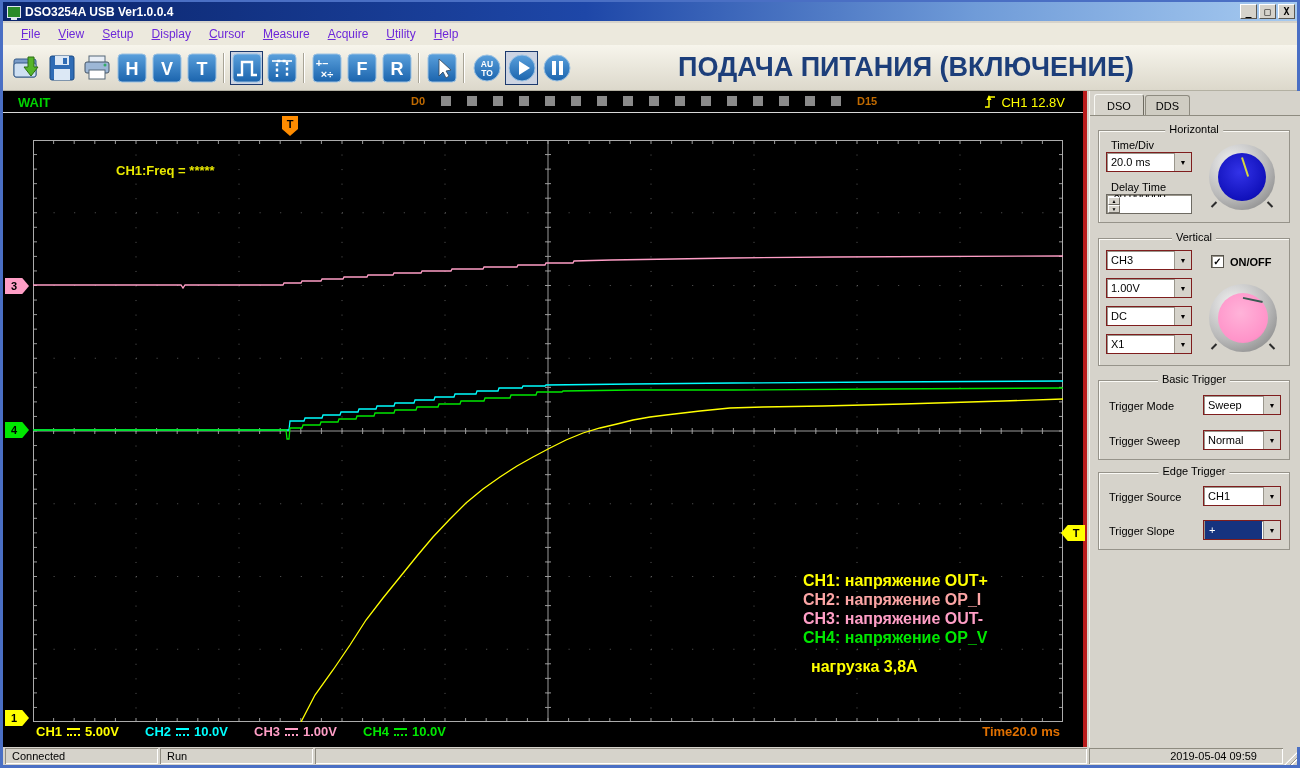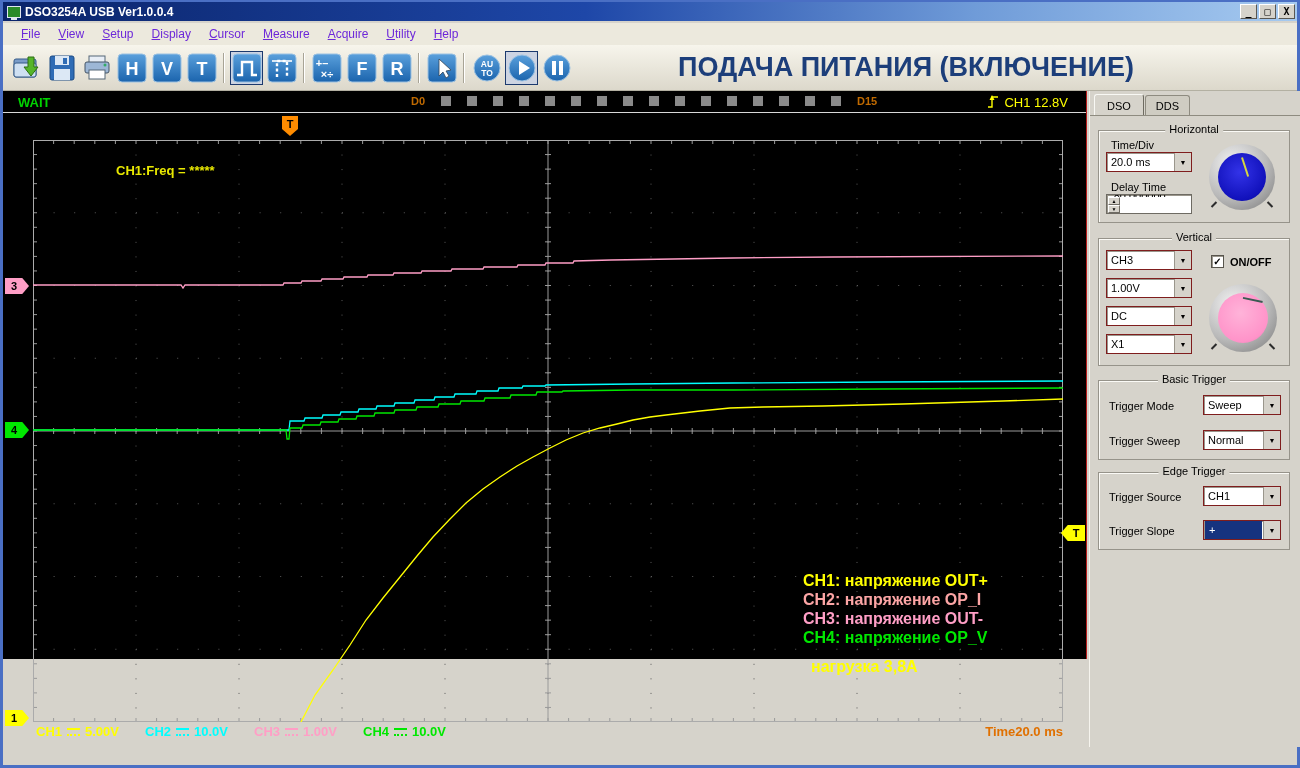--- a/index.html
+++ b/index.html
@@ -24,21 +24,21 @@
   .menu-item u { text-decoration:underline; }
   
   .toolbar { position:absolute; left:0; top:43px; width:1294px; height:46px;
              background:linear-gradient(#f7f5ec,#dcd8cb); border-bottom:1px solid #b3b0a2;
              display:flex; align-items:center; padding-left:6px; }
   .tb-btn { width:33px; height:34px; margin:0 1px; display:flex; align-items:center; justify-content:center; border:1px solid transparent; }
   .tb-btn.sel { border:1px solid #1c3a6e; background:#cdd4e2; }
   .tb-sep { width:2px; height:30px; margin:0 4px; border-left:1px solid #a8a496; border-right:1px solid #fff; }
   .tb-title { margin-left:104px; font-size:27px; font-weight:bold; color:#1c3e7a; white-space:nowrap; }
   
-  .scope-wrap { position:absolute; left:0; top:89px; width:1084px; height:568px; background:#000; border-right:1px solid #b91c1c;}
+  .scope-wrap { position:absolute; left:0; top:89px; width:1084px; height:656px; background:#000; border-right:4px solid #b91c1c;}
   .ind-strip { position:relative; height:22px; border-bottom:1px solid #d8d8d8; }
   .wait { position:absolute; left:15px; top:4px; color:#00d200; font-size:13px; font-weight:bold; }
   .dbus { position:absolute; left:408px; top:4px; display:flex; align-items:center; gap:16px; }
   .dlab { color:#c06a00; font-size:11px; font-weight:bold; }
   .dsq { width:10px; height:10px; background:#8a8a8a; }
   .trig-readout { position:absolute; right:18px; top:3px; color:#ffff00; font-size:13px; display:flex; align-items:center; gap:5px; }
   .scope-area { position:relative; height:633px; }
   .grid-svg { position:absolute; left:30px; top:27px; }
   .freq-label { position:absolute; left:113px; top:50px; color:#e8e800; font-size:13px; font-weight:bold; }
   .legend { position:absolute; left:800px; top:458px; font-size:16px; font-weight:bold; line-height:19px; white-space:nowrap; }
@@ -759,14 +759,21 @@
         <span class="flabel" style="left:10px; top:52px;">Trigger Slope</span>
         <div class="combo sel-navy" style="left:104px; top:47px; width:78px;">
           <span class="val">+</span>
           <span class="cbtn">▼</span>
         </div>
       </div>
 
     </div>
   </div>
 
+  <div class="statusbar">
+    <span class="sb-panel" style="left:2px; width:153px;">Connected</span>
+    <span class="sb-panel" style="left:157px; width:153px;">Run</span>
+    <span class="sb-panel" style="left:312px; width:772px;"></span>
+    <span class="sb-panel" style="left:1086px; width:194px; justify-content:flex-end; padding-right:26px;">2019-05-04  09:59</span>
+    <span class="sb-grip"></span>
+  </div>
 
 </div>
 
 </body></html>

